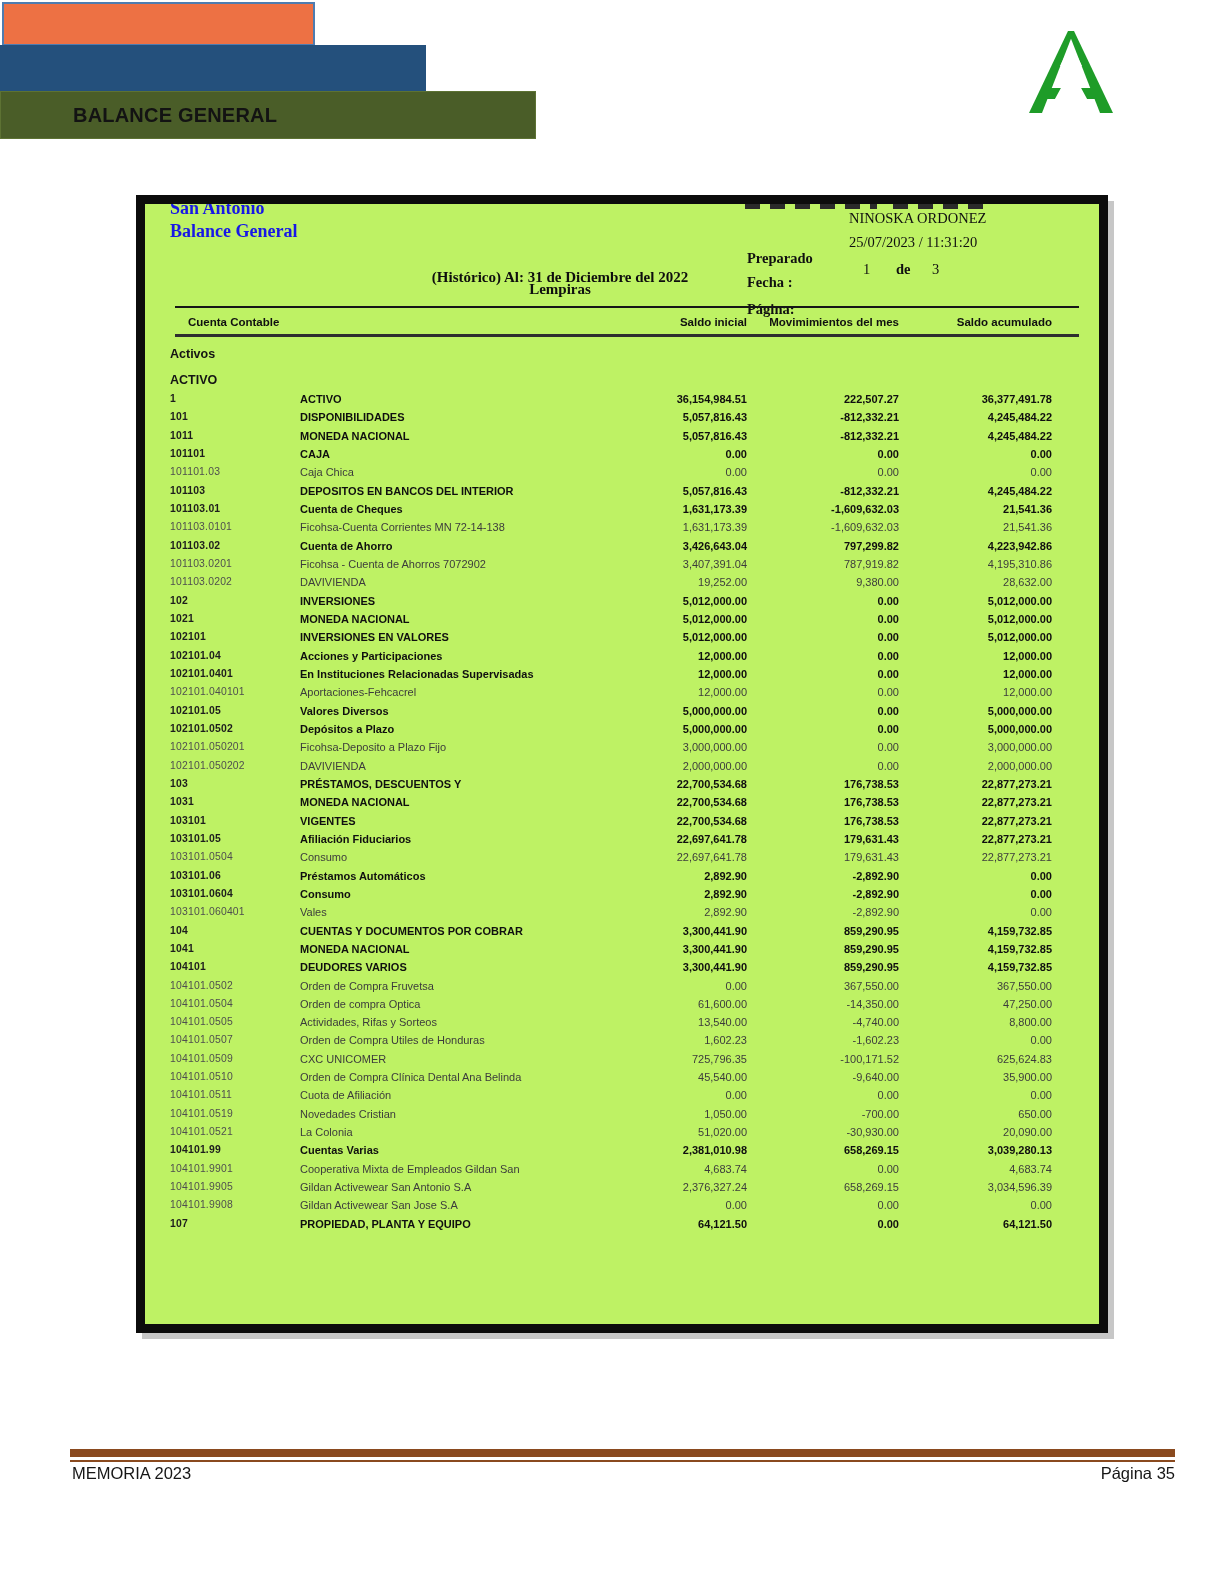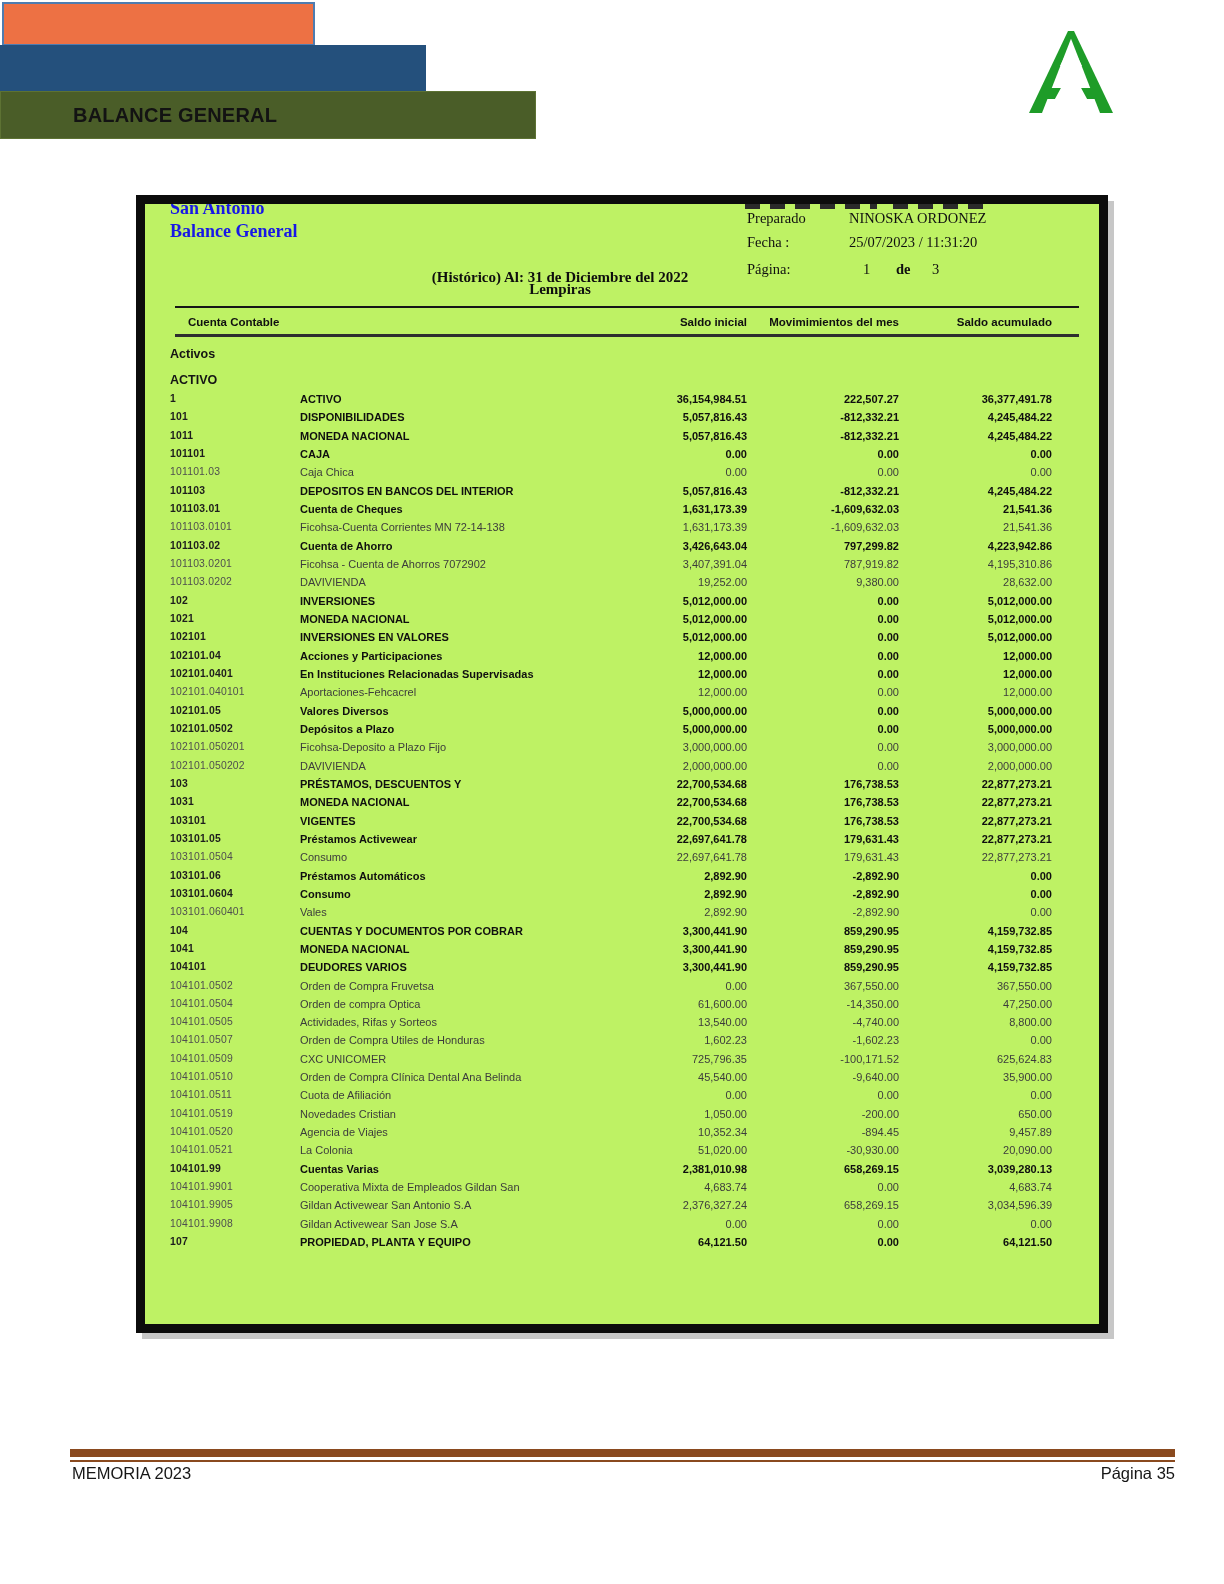--- a/index.html
+++ b/index.html
@@ -23,21 +23,21 @@
   .frame *{box-sizing:border-box;}
   .org{position:absolute;left:25px;top:-6px;font-family:"Liberation Serif",serif;
     font-weight:bold;font-size:18px;color:#1717E6;}
   .rtitle{position:absolute;left:25px;top:17px;font-family:"Liberation Serif",serif;
     font-weight:bold;font-size:18px;color:#1717E6;}
   .smudge{position:absolute;top:0;height:5px;
     background:repeating-linear-gradient(90deg,#2a2a2a 0 15px,transparent 15px 25px);}
   .smudge.a{left:600px;width:132px;}
   .smudge.b{left:748px;width:96px;}
   .meta-label{position:absolute;left:602px;font-family:"Liberation Serif",serif;
-    font-weight:normal;font-size:14.5px;color:#101010;}
+    font-weight:bold;font-size:14.5px;color:#101010;margin-top:40px;}
   .meta-value{position:absolute;left:704px;font-family:"Liberation Serif",serif;
     font-size:14.5px;color:#101010;white-space:nowrap;}
   .pg-num{display:inline-block;margin-left:14px;}
   .pg-de{display:inline-block;margin-left:22px;font-weight:bold;}
   .pg-tot{display:inline-block;margin-left:18px;}
   .subtitle,.currency{position:absolute;left:180px;width:470px;text-align:center;
     font-family:"Liberation Serif",serif;font-weight:bold;font-size:15px;color:#0e0e0e;}
   .subtitle{top:65px;}
   .currency{top:77px;}
   .hrule{position:absolute;left:30px;width:904px;top:102px;border-top:2px solid #161616;}
@@ -306,21 +306,21 @@
   <div class="trow bold">
     <span class="c-code">103101</span>
     <span class="c-name">VIGENTES</span>
     <span class="c-n n1">22,700,534.68</span>
     <span class="c-n n2">176,738.53</span>
     <span class="c-n n3">22,877,273.21</span>
   </div>
 
   <div class="trow bold">
     <span class="c-code">103101.05</span>
-    <span class="c-name">Préstamos Activewear</span>
+    <span class="c-name">Afiliación Fiduciarios</span>
     <span class="c-n n1">22,697,641.78</span>
     <span class="c-n n2">179,631.43</span>
     <span class="c-n n3">22,877,273.21</span>
   </div>
 
   <div class="trow">
     <span class="c-code">103101.0504</span>
     <span class="c-name">Consumo</span>
     <span class="c-n n1">22,697,641.78</span>
     <span class="c-n n2">179,631.43</span>
@@ -430,31 +430,24 @@
     <span class="c-n n1">0.00</span>
     <span class="c-n n2">0.00</span>
     <span class="c-n n3">0.00</span>
   </div>
 
 
   <div class="trow">
     <span class="c-code">104101.0519</span>
     <span class="c-name">Novedades Cristian</span>
     <span class="c-n n1">1,050.00</span>
-    <span class="c-n n2">-200.00</span>
+    <span class="c-n n2">-700.00</span>
     <span class="c-n n3">650.00</span>
   </div>
 
-  <div class="trow">
-    <span class="c-code">104101.0520</span>
-    <span class="c-name">Agencia de Viajes</span>
-    <span class="c-n n1">10,352.34</span>
-    <span class="c-n n2">-894.45</span>
-    <span class="c-n n3">9,457.89</span>
-  </div>
 
   <div class="trow">
     <span class="c-code">104101.0521</span>
     <span class="c-name">La Colonia</span>
     <span class="c-n n1">51,020.00</span>
     <span class="c-n n2">-30,930.00</span>
     <span class="c-n n3">20,090.00</span>
   </div>
 
   <div class="trow bold">

